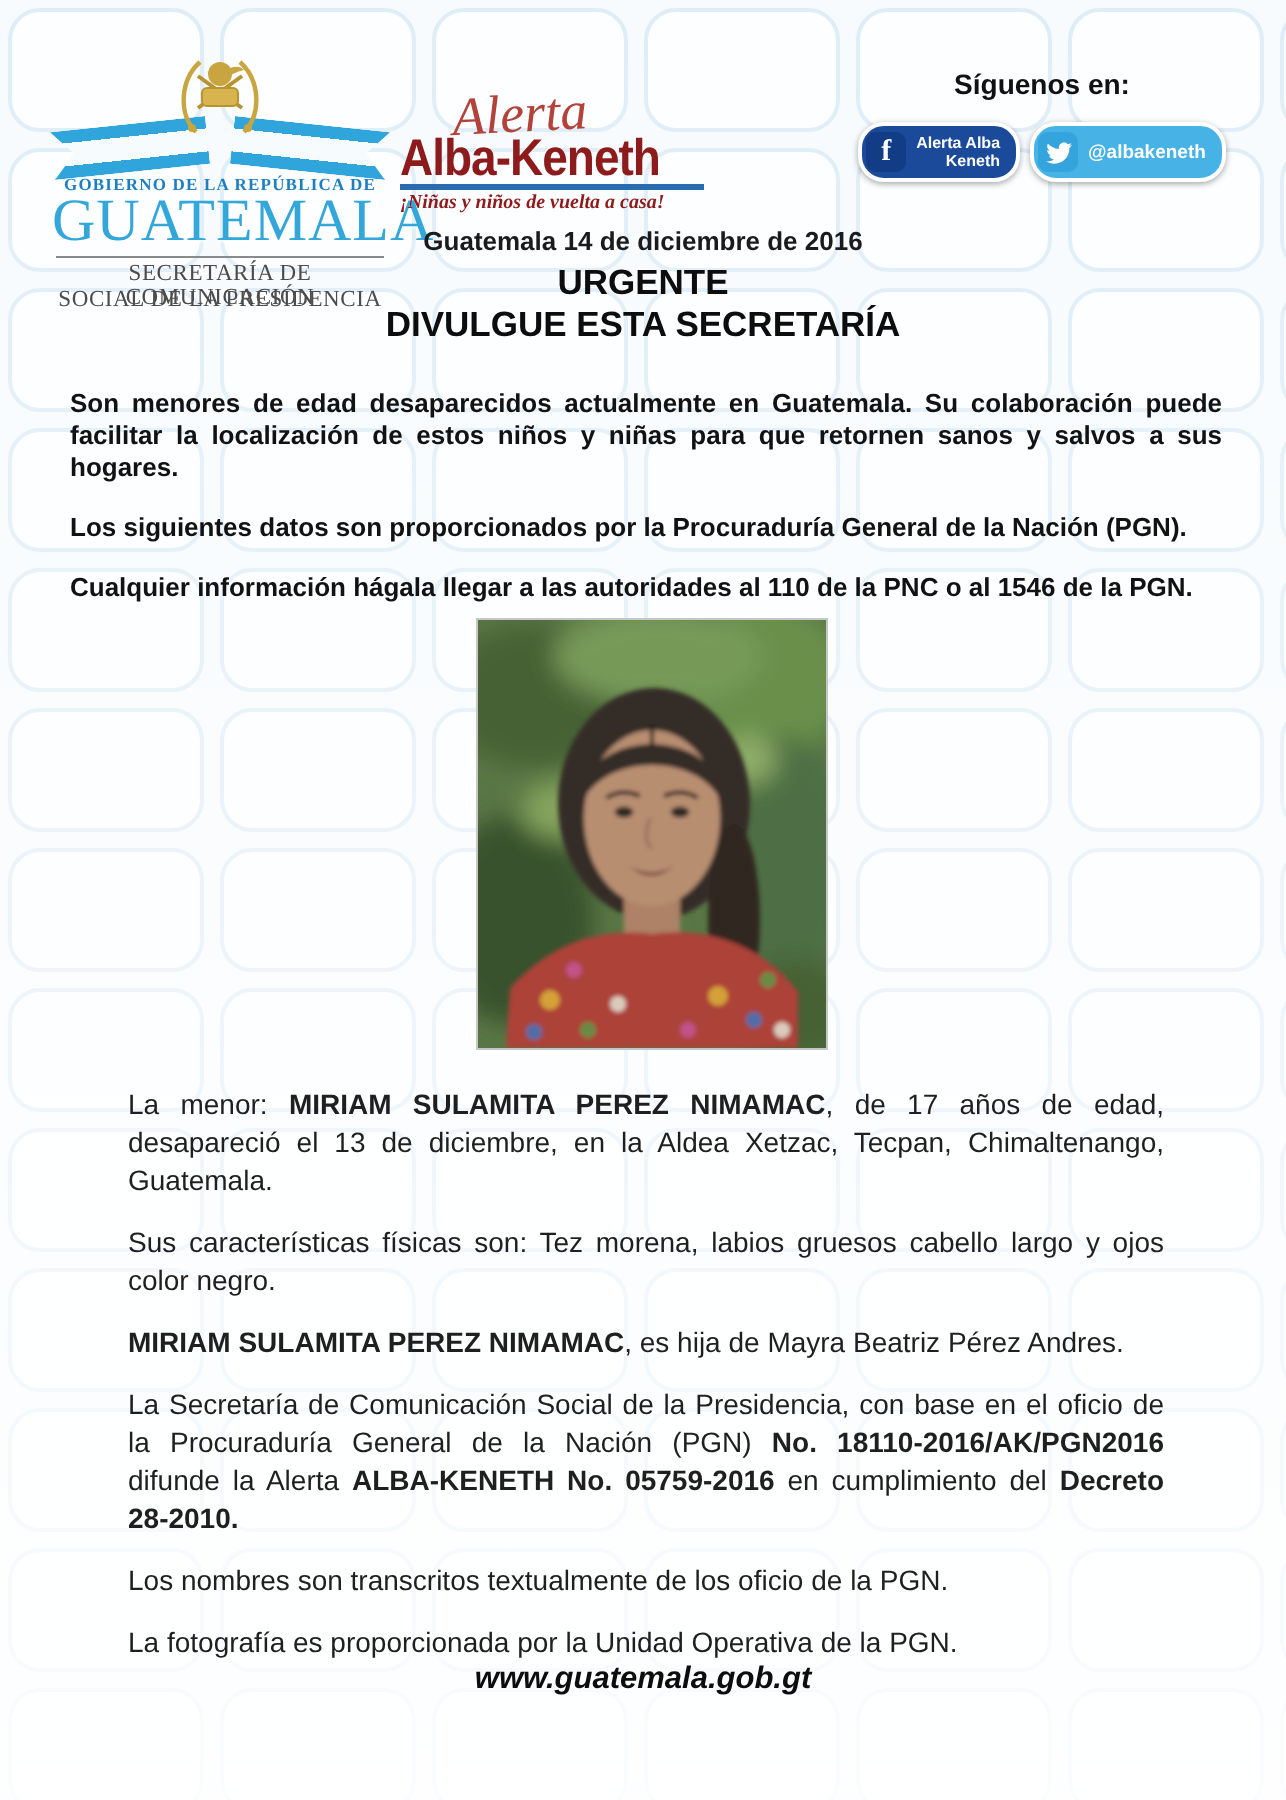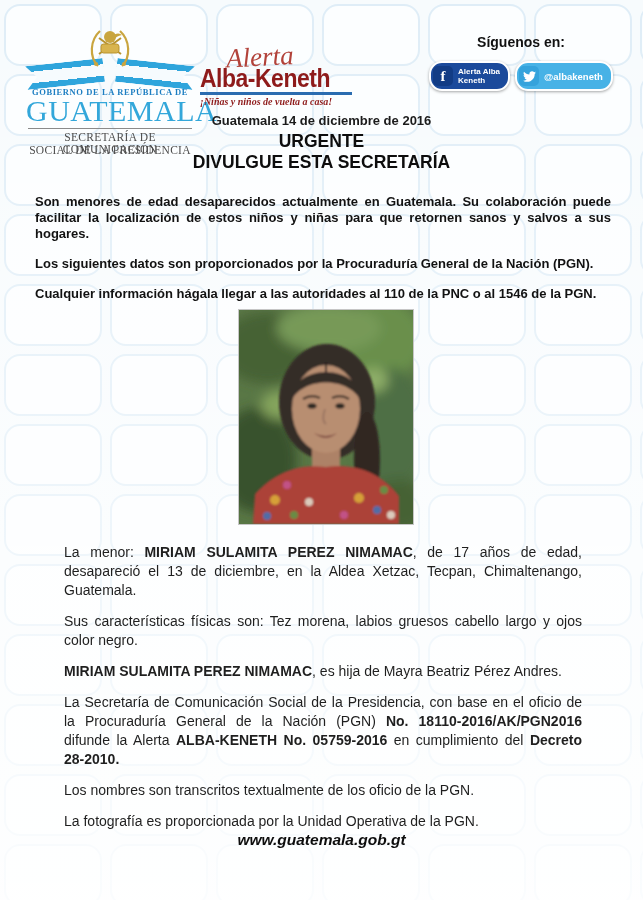--- a/index.html
+++ b/index.html
@@ -47,21 +47,21 @@
   .pills{display:flex;gap:5px;margin-top:11px;justify-content:center;}
   .pill{display:flex;align-items:center;height:24px;border-radius:13px;border:2px solid #fff;
     box-shadow:0 1px 3px rgba(0,0,0,.35);padding:1px 8px 1px 2px;cursor:pointer;}
   .pill.fb{background:#1b4a9b;}
   .pill.tw{background:#47b2e6;}
   .pill-icon{width:20px;height:20px;border-radius:5px;display:flex;align-items:center;
     justify-content:center;margin-right:5px;flex:0 0 auto;}
   .pill.fb .pill-icon{background:#123c85;color:#fff;font-weight:bold;font-size:15px;
     font-family:"Liberation Serif",serif;}
   .pill.tw .pill-icon{background:#35a3dc;}
-  .fb-text{color:#fff;font-weight:bold;font-size:8px;line-height:9px;text-align:left;}
+  .fb-text{color:#fff;font-weight:bold;font-size:8px;line-height:9px;text-align:right;}
   .tw-text{color:#fff;font-weight:bold;font-size:9.5px;}
 
   
   .date-line{left:0;top:113px;width:643px;text-align:center;font-weight:bold;font-size:13px;}
   .headline{left:0;top:131px;width:643px;text-align:center;font-weight:bold;
     font-size:17.5px;line-height:21px;color:#0d0d0d;}
   .intro{left:35px;top:194px;width:576px;font-weight:bold;font-size:13px;
     line-height:16px;text-align:justify;color:#121212;}
   .intro p{margin:0 0 14px 0;}
 

